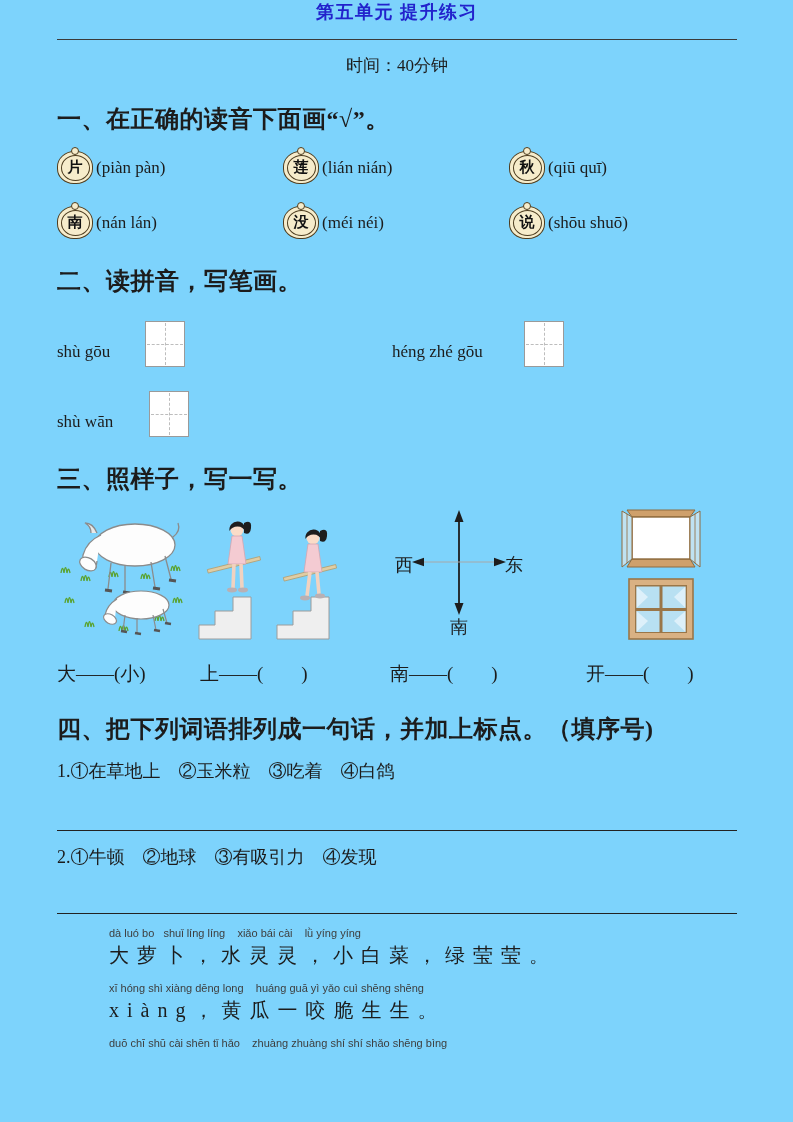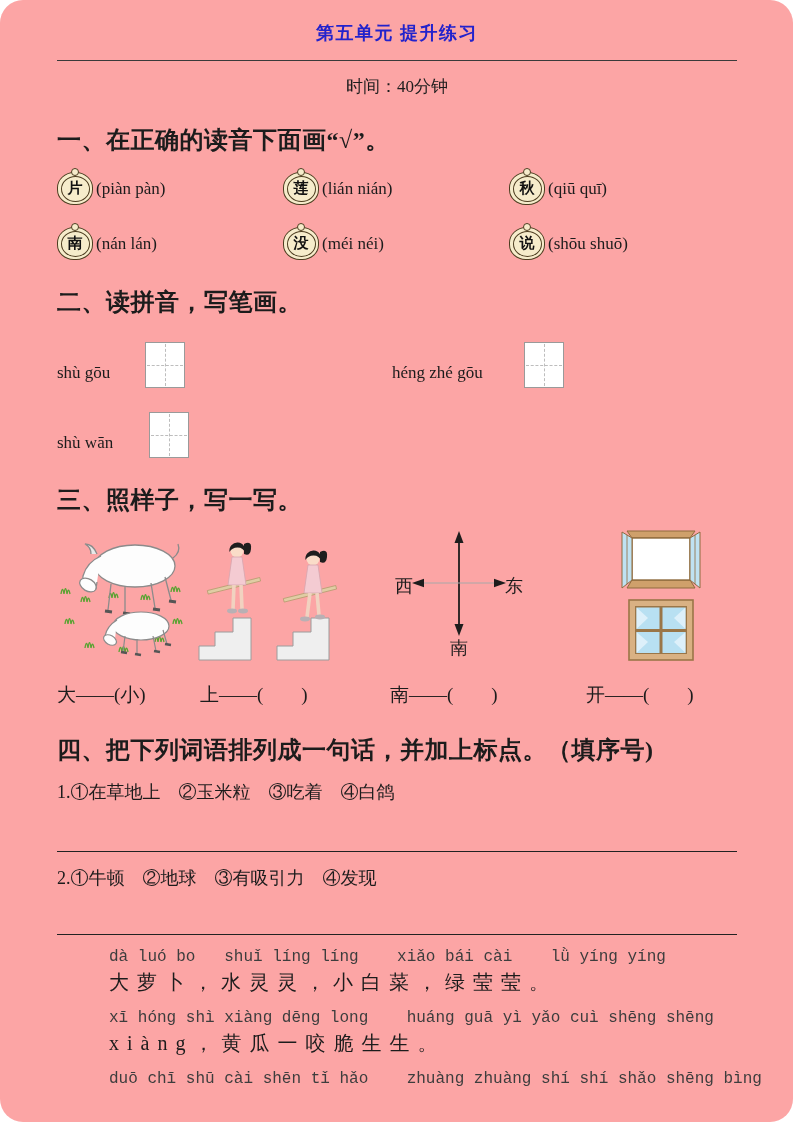--- a/index.html
+++ b/index.html
@@ -1,19 +1,19 @@
 <!DOCTYPE html>
 <html><head>
 <meta charset="utf-8">
 <style>
   html,body { margin:0; padding:0; background:#ffffff; }
   .page {
-    width:793px; height:1122px; background:#fca5a5; box-sizing:border-box;
-    padding:21px 56px 0 57px; position:relative; overflow:hidden;
-    font-family:"Liberation Serif","DejaVu Serif",serif; color:#1c1c1c;border-radius:23px;
+    width:793px; height:1122px; background:#7dd3fc; box-sizing:border-box;
+    padding:0 56px 0 57px; position:relative; overflow:hidden;
+    font-family:"Liberation Serif","DejaVu Serif",serif; color:#1c1c1c;
   }
   .title { text-align:center; font-size:18px; font-weight:bold; letter-spacing:1.5px; color:#2222cc; }
   .title-rule { border:none; border-top:1.6px solid #3a3a3a; margin:15px 0 0 0; }
   .time-line { text-align:center; font-size:17px; margin-top:14px; }
 
   .sec-head { font-weight:bold; font-size:24px; margin-top:26px; letter-spacing:0.5px; }
 
   
   .badge-grid { display:grid; grid-template-columns:226px 226px 1fr; row-gap:22px; margin-top:16px; }
   .badge-item { display:flex; align-items:center; }
@@ -47,21 +47,21 @@
   .answers-row { display:flex; margin-top:20px; font-size:19px; }
   .ans-1 { width:143px; } .ans-2 { width:190px; } .ans-3 { width:196px; }
 
   
   .word-item { font-size:18px; margin-top:14px; }
   .answer-line { height:0; border-bottom:1.3px solid #222; margin-top:47px; }
   .answer-line.second { margin-top:44px; }
 
   
   .poem { margin-left:52px; margin-top:6px; }
-  .pinyin-line { font-family:Liberation Mono, monospace; font-size:16px; color:#3d3d3d;
+  .pinyin-line { font-family:Liberation Sans, sans-serif; font-size:11px; color:#3d3d3d;
                  margin-top:13px; white-space:pre; }
   .hanzi-line  { font-size:20px; letter-spacing:8px; margin-top:3px; white-space:pre; }
 </style>
 </head>
 <body>
 
 <div class="page">
 
   <div class="title">第五单元 提升练习</div>
   <hr class="title-rule">

